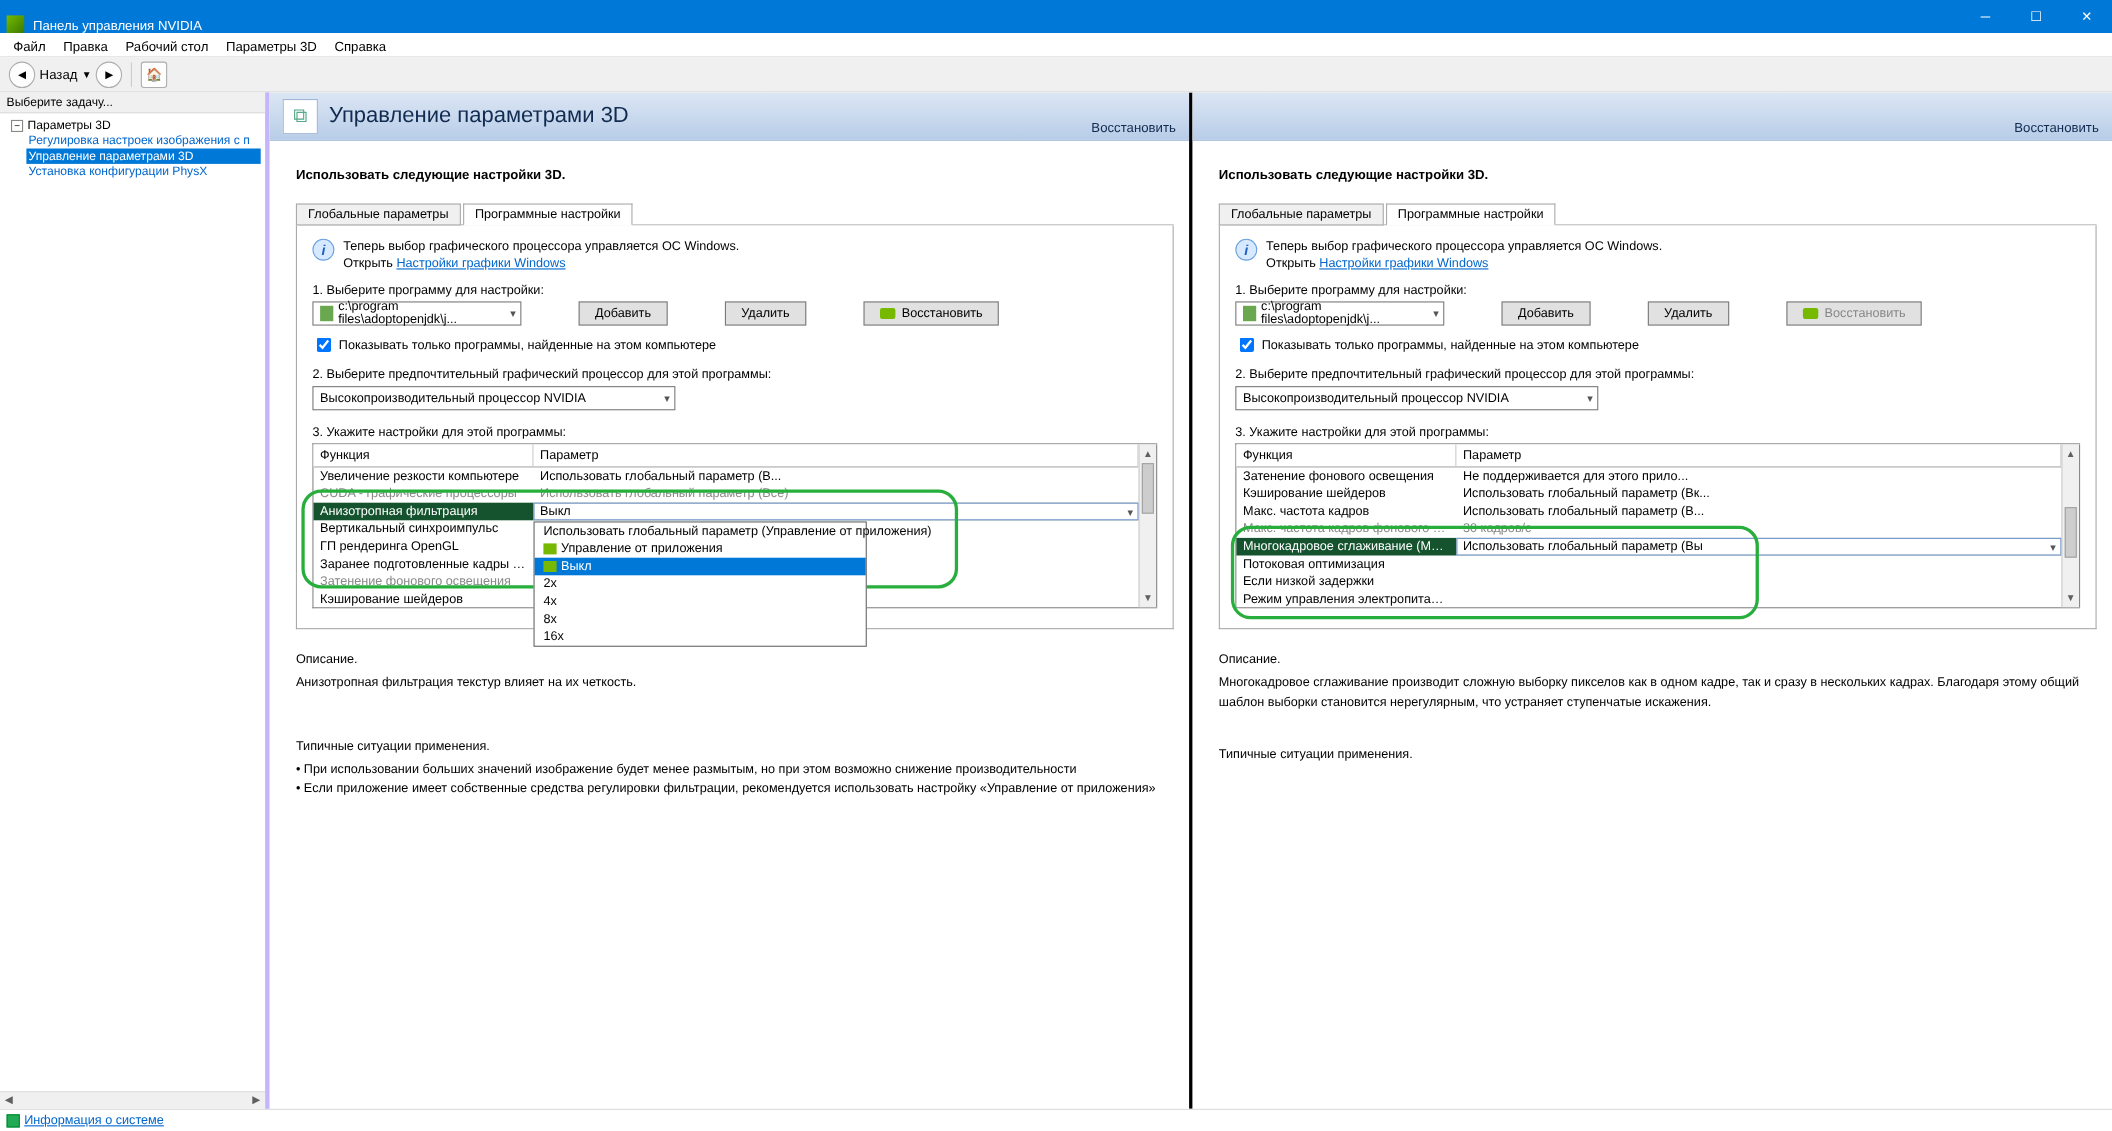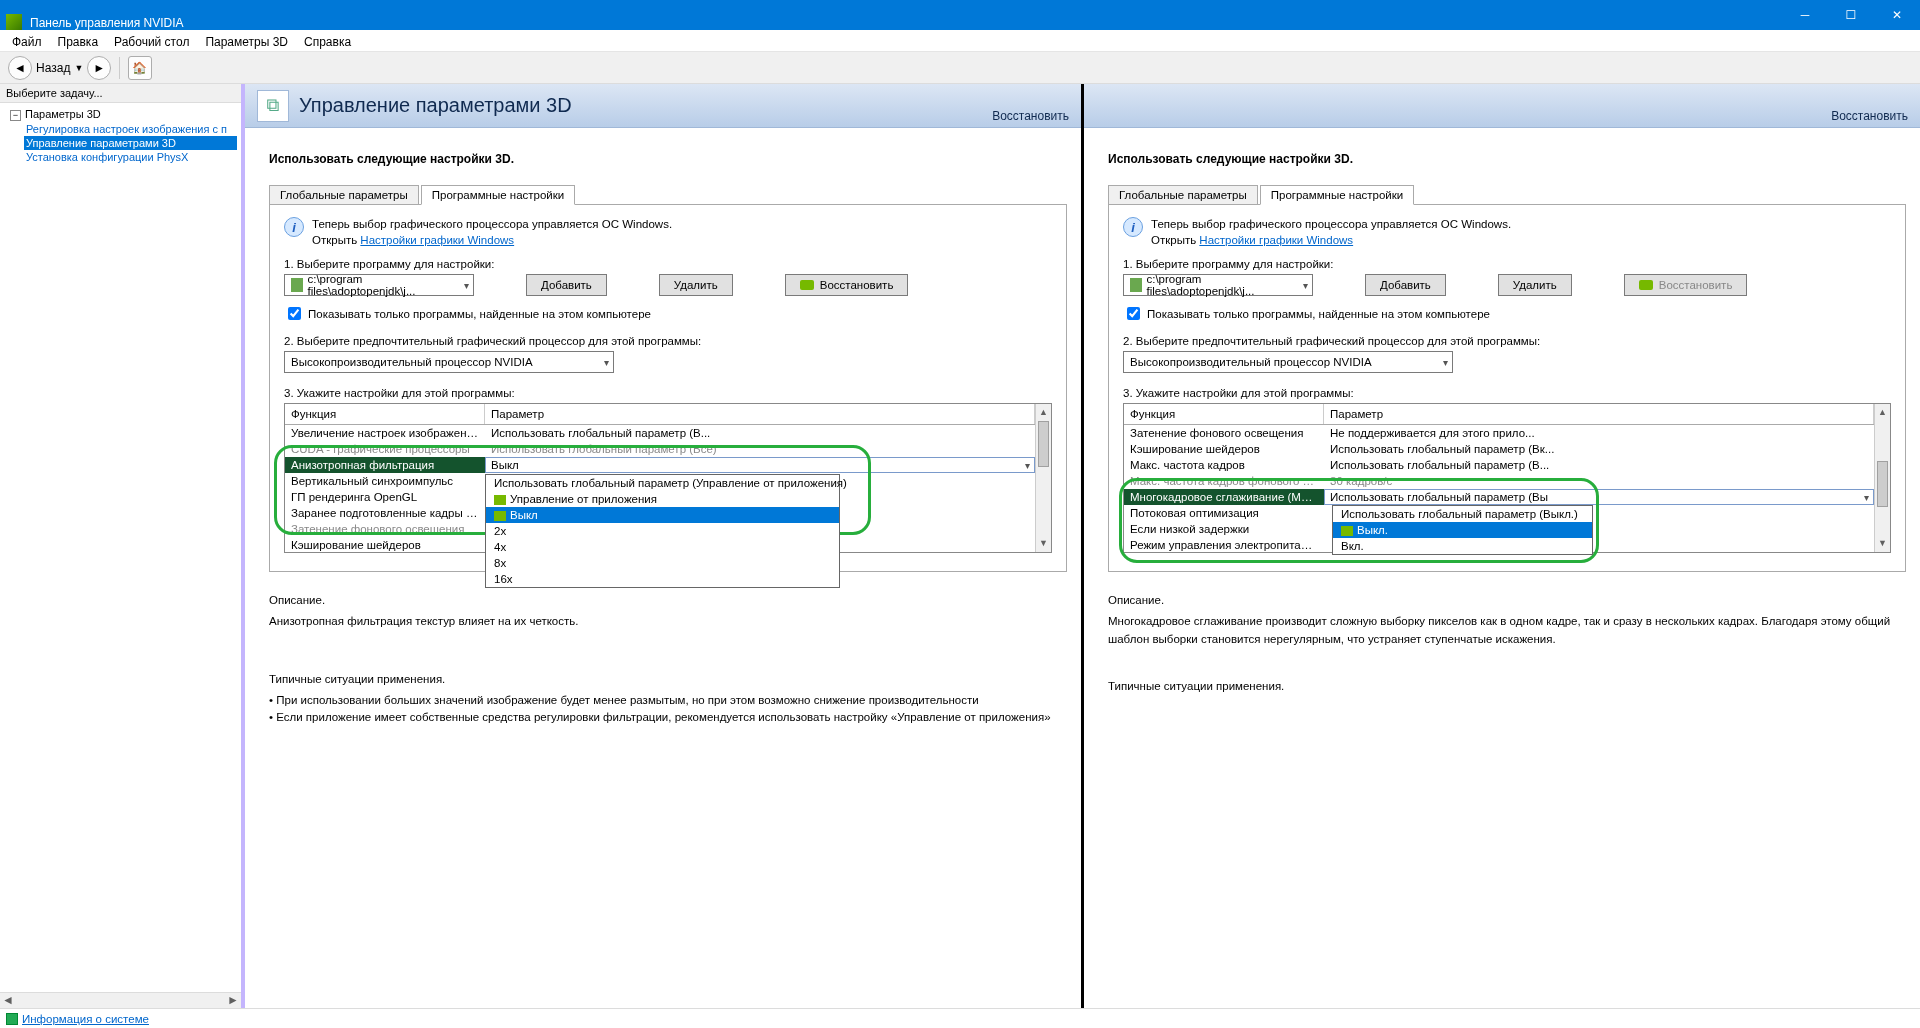--- a/index.html
+++ b/index.html
@@ -189,21 +189,21 @@
 
           <div style="position:relative;">
             <div class="settings-table-wrap" style="height:150px;">
               <div class="settings-table">
                 <div class="st-header">
                   <div class="st-col-func">Функция</div>
                   <div class="st-col-param">Параметр</div>
                 </div>
                 <div id="left-rows">
                     <div class="st-row">
-                      <div class="st-col-func">Увеличение настроек изображения</div>
+                      <div class="st-col-func">Увеличение резкости компьютере</div>
                       <div class="st-col-param">Использовать глобальный параметр (В...</div>
                     </div>
                     <div class="st-row dim">
                       <div class="st-col-func">CUDA - графические процессоры</div>
                       <div class="st-col-param">Использовать глобальный параметр (Все)</div>
                     </div>
                     <div class="st-row sel">
                       <div class="st-col-func">Анизотропная фильтрация</div>
                       <div class="st-col-param">Выкл</div>
                     </div>
@@ -231,21 +231,21 @@
               </div>
               <div class="st-vscroll">
                 <div class="arr">▲</div>
                   <div class="track">
                     <div class="thumb" style="top:0;height:40%;"></div>
                   </div>
                   <div class="arr">▼</div>
               </div>
             </div>
 
-            <div class="dropdown-pop" id="left-dd" style="left:201px; top:71px; width:355px;">
+            <div class="dropdown-pop" id="left-dd" style="left:201px; top:71px; width:303px;">
                 <div class="opt">Использовать глобальный параметр (Управление от приложения)</div>
                 <div class="opt icon">Управление от приложения</div>
                 <div class="opt sel icon">Выкл</div>
                 <div class="opt">2x</div>
                 <div class="opt">4x</div>
                 <div class="opt">8x</div>
                 <div class="opt">16x</div>
               </div>
 
             <div class="green-callout" style="left:-10px; top:42px; width:597px; height:90px;"></div>
@@ -343,25 +343,20 @@
                   </div>
               </div>
               <div class="st-vscroll">
                 <div class="arr">▲</div>
                   <div class="track">
                     <div class="thumb" style="top:35%;height:40%;"></div>
                   </div>
                   <div class="arr">▼</div>
               </div>
             </div>
-            <div class="dropdown-pop" id="right-dd" style="left:209px; top:102px; width:261px;">
-                <div class="opt">Использовать глобальный параметр (Выкл.)</div>
-                <div class="opt sel icon">Выкл.</div>
-                <div class="opt">Вкл.</div>
-              </div>
             <div class="green-callout" style="left:-4px; top:75px; width:480px; height:85px;"></div>
           </div>
         </div>
 
         <div class="desc-block">
           <div class="dh">Описание.</div>
           <div>Многокадровое сглаживание производит сложную выборку пикселов как в одном кадре, так и сразу в нескольких кадрах. Благодаря этому общий шаблон выборки становится нерегулярным, что устраняет ступенчатые искажения.</div>
           <div style="height:30px;"></div>
           <div class="dh">Типичные ситуации применения.</div>
         </div>

